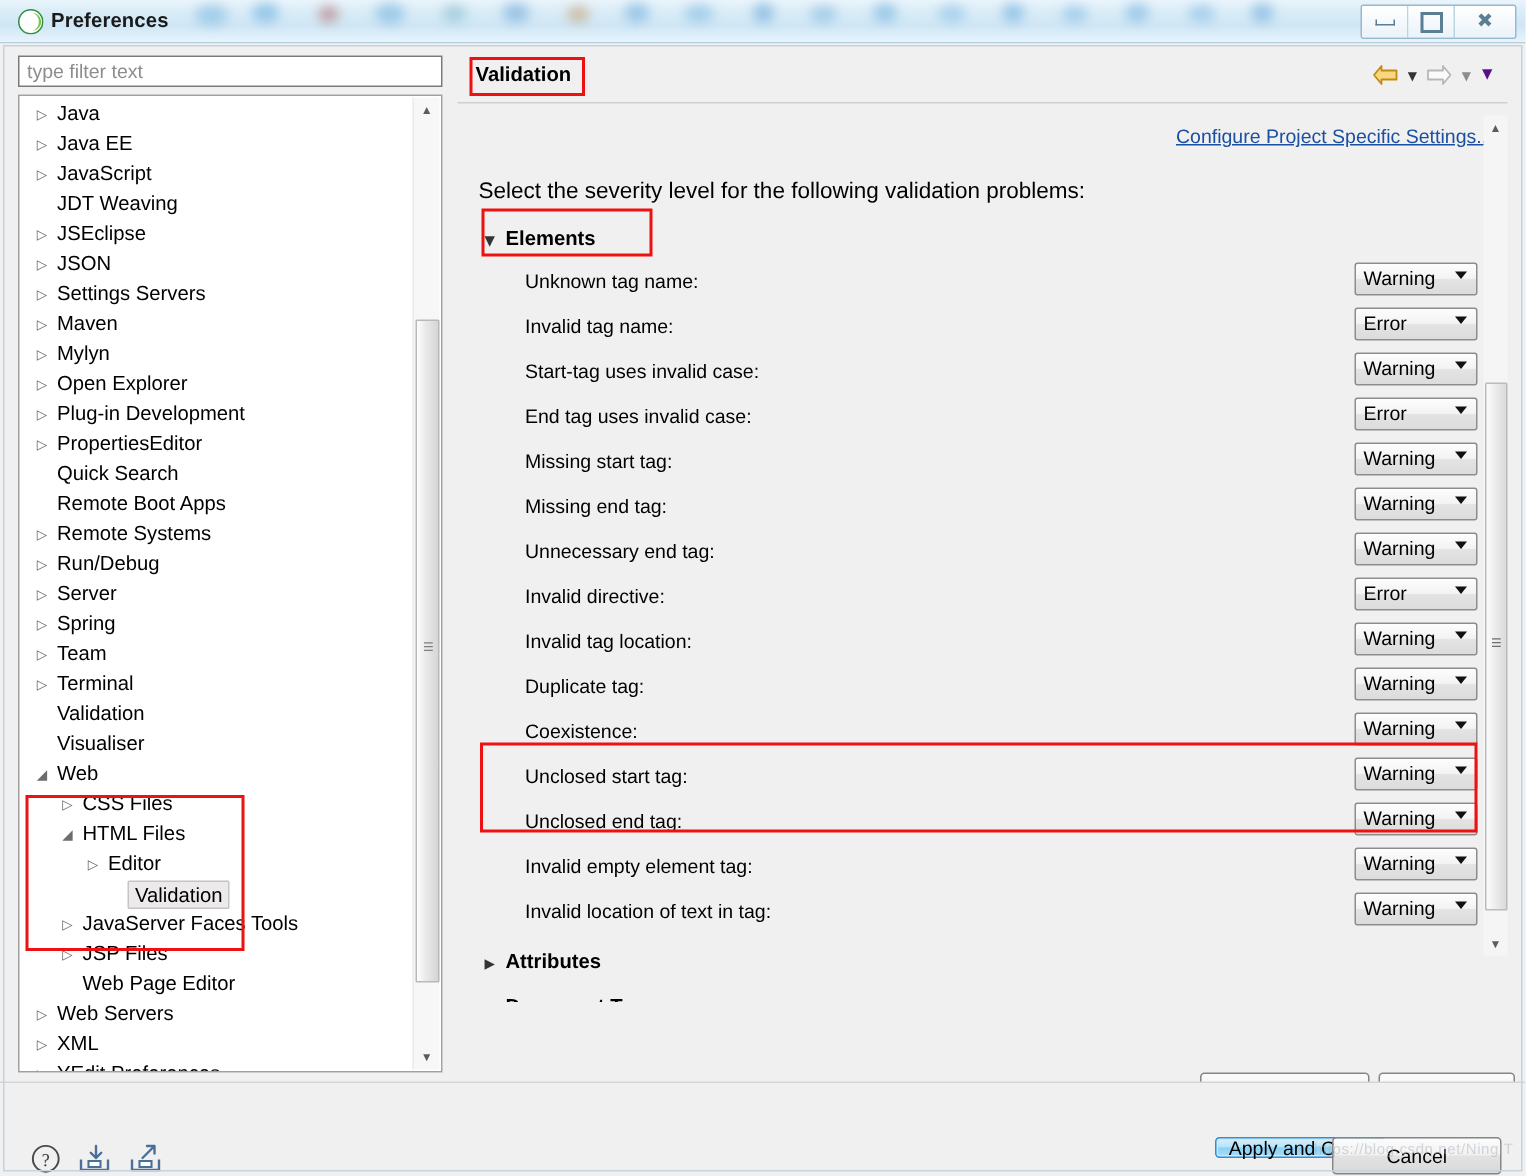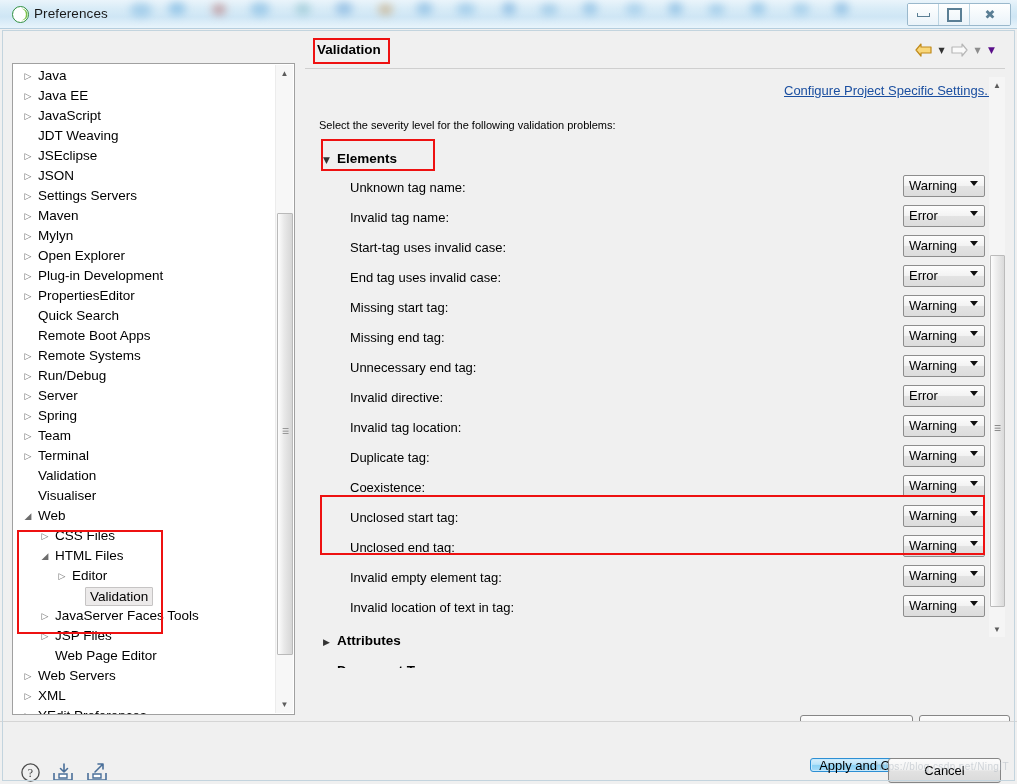--- a/index.html
+++ b/index.html
@@ -19,20 +19,21 @@
   }
 
   
   .titlebar {
     position: absolute;
     left: 0; top: 0;
     width: 1017px; height: 29px;
     background: linear-gradient(to bottom, #eaf4fb 0%, #d9ecf7 30%, #cfe6f5 60%, #e8f4fb 100%);
     border-bottom: 1px solid #b5cede;
     box-sizing: border-box;
+    font-weight: bold;
   }
   .titlebar-blur {
     position: absolute;
     left: 120px; top: 0; width: 780px; height: 24px;
     opacity: .55;
     filter: blur(4px);
     overflow: hidden;
   }
   .blob { position: absolute; border-radius: 50%; }
 
@@ -217,21 +218,21 @@
     right: 10px; top: 46px;
     font-size: 13px;
     color: #1b4fa0;
     text-decoration: underline;
     cursor: pointer;
   }
 
   .desc-text {
     position: absolute;
     left: 14px; top: 82px;
-    font-size: 11px;
+    font-size: 15px;
     color: #000;
   }
 
   
   .scroll-area {
     position: absolute;
     left: 8px; top: 76px;
     width: 692px; height: 555px;
     overflow: hidden;
   }
@@ -428,20 +429,21 @@
         </div>
       <div class="win-btn">
           <span class="clos">✖</span>
         </div>
     </div>
   </div>
 
   <div class="dialog-body">
 
     <div class="left-panel">
+      <input class="filter-box" type="text" placeholder="type filter text" style="">
 
       <div class="tree-panel">
         <div class="tree-list">
             <div class="tree-item" style="top: 0px; position: absolute; left: 0px; width: 263px;">
               <span class="twisty" style="left: 8px;">▷</span>
               <span class="lbl" style="left: 25px;">Java</span>
             </div>
             <div class="tree-item" style="top: 20px; position: absolute; left: 0px; width: 263px;">
               <span class="twisty" style="left: 8px;">▷</span>
               <span class="lbl" style="left: 25px;">Java EE</span>

